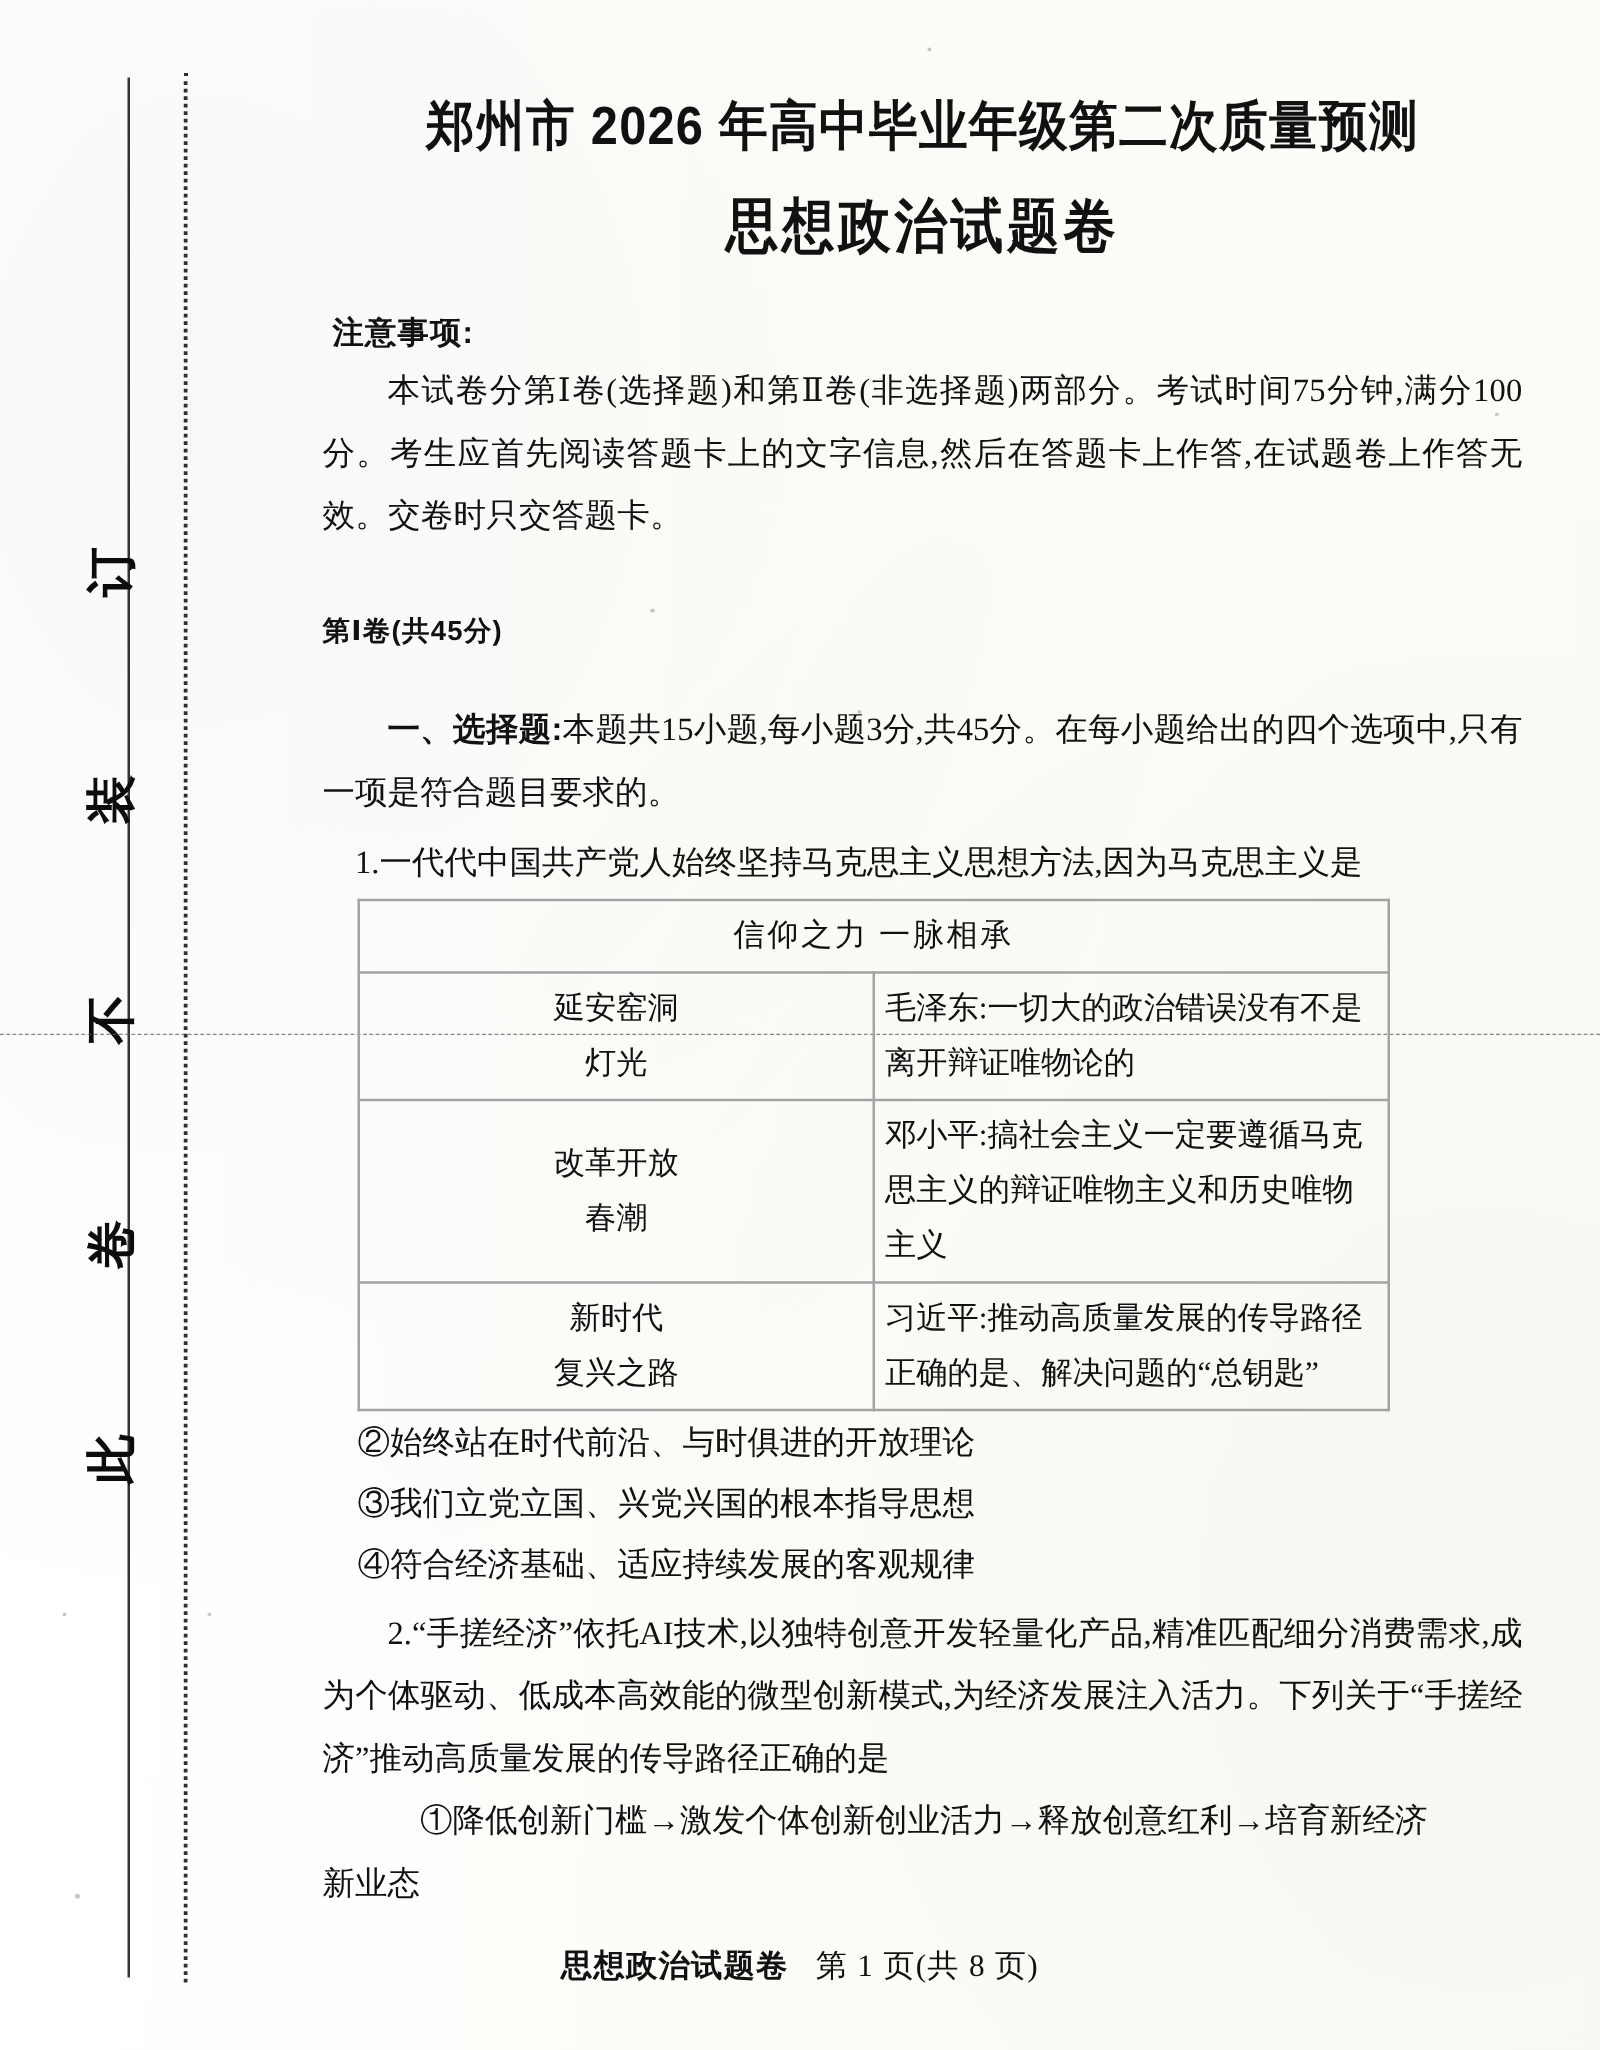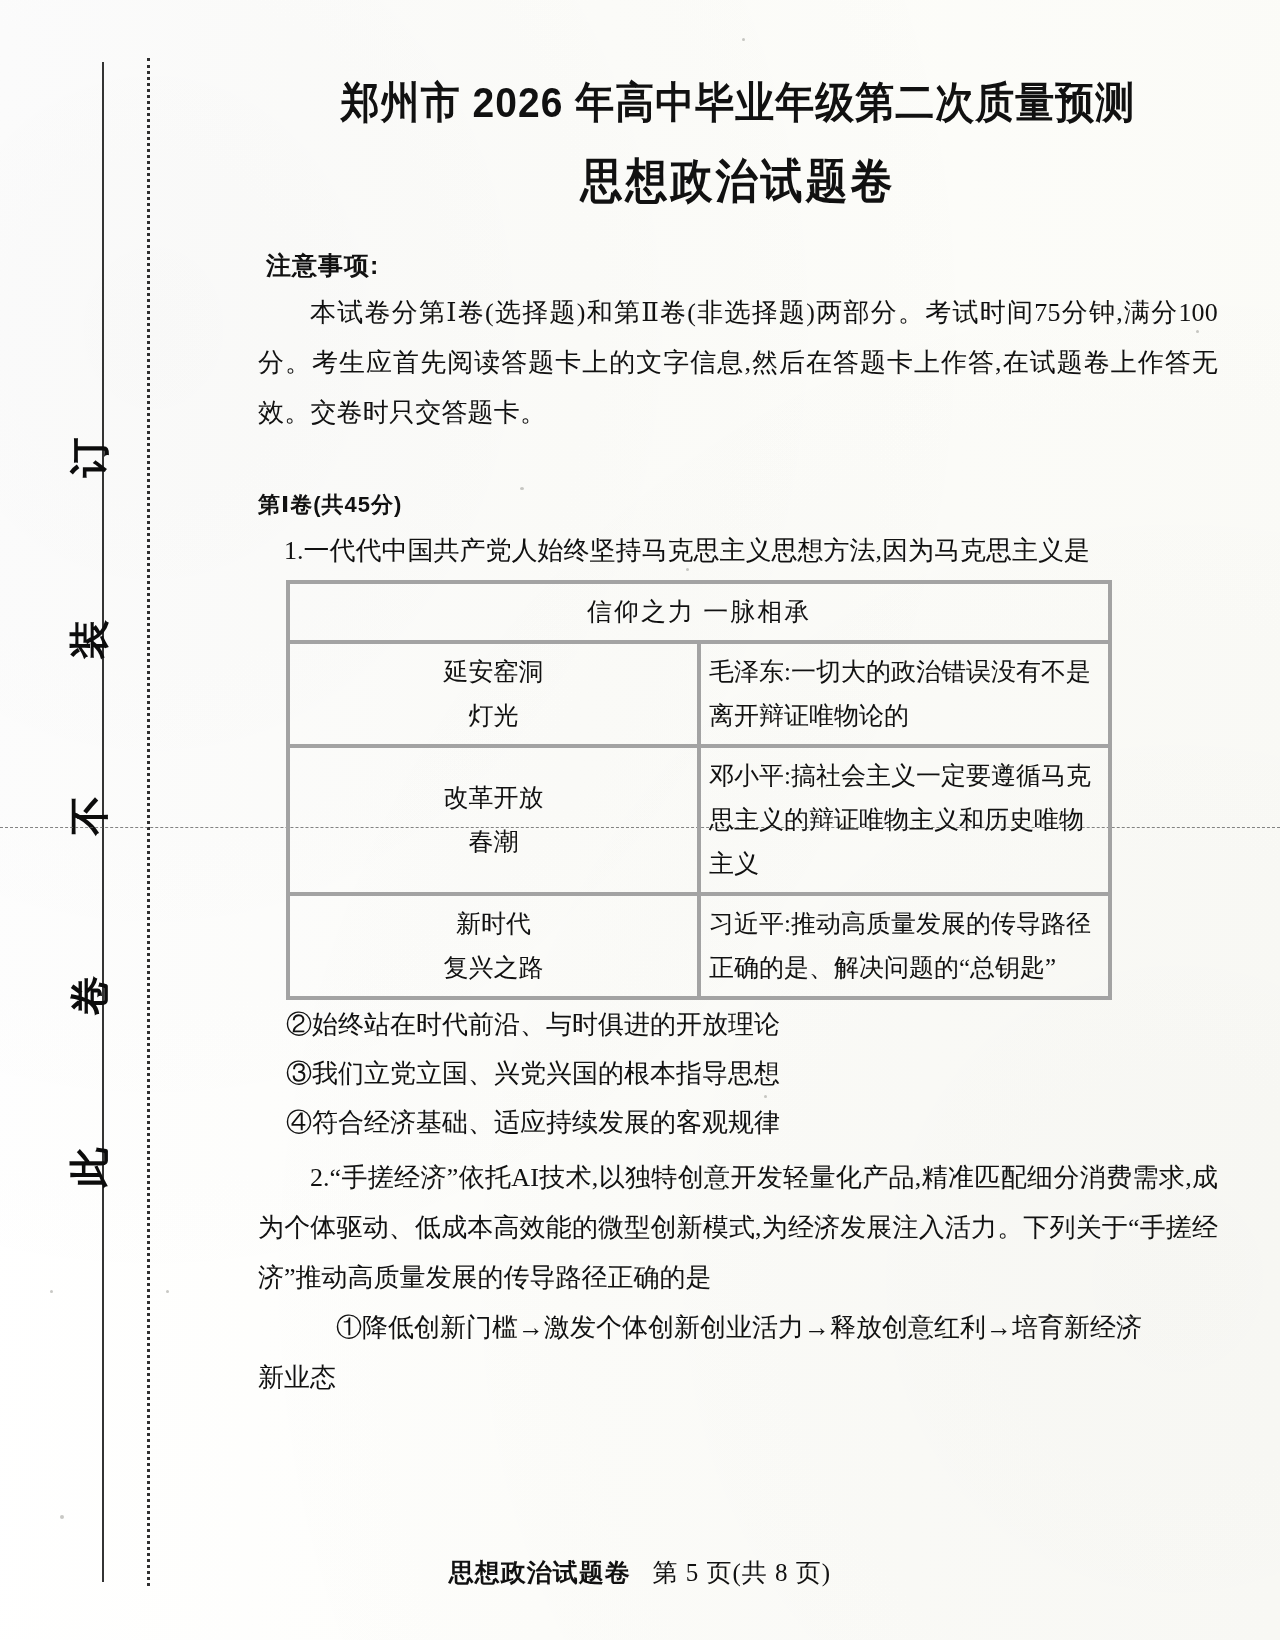--- a/index.html
+++ b/index.html
@@ -88,21 +88,21 @@
   }
   .q-stem.i2{text-indent:52px;}
 
   
   table.qtable{
     border-collapse:collapse;
     width:826px;margin:4px 0 0 28px;
     table-layout:fixed;
   }
   table.qtable td{
-    border:4px solid #a3a3a3;
+    border:2px solid #a3a3a3;
     font-size:25px;line-height:44px;
     padding:6px 8px;
     vertical-align:middle;
   }
   td.thead{text-align:center;font-size:26px;letter-spacing:2px;padding:8px 0;}
   td.rowlabel{width:128px;text-align:center;line-height:42px;padding:6px 2px;}
   td.rowbody{text-align:left;padding-left:10px;}
 
   .opt-line{font-size:26px;line-height:49px;margin-left:28px;}
   .abcd{font-size:26px;line-height:50px;margin-left:28px;display:flex;}
@@ -150,20 +150,21 @@
   <div class="content">
 
     <div class="title-main">郑州市 2026 年高中毕业年级第二次质量预测</div>
     <div class="title-sub">思想政治试题卷</div>
 
     <div class="notice-head">注意事项:</div>
     <div class="para indent2">本试卷分第Ⅰ卷(选择题)和第Ⅱ卷(非选择题)两部分。考试时间75分钟,满分100分。考生应首先阅读答题卡上的文字信息,然后在答题卡上作答,在试题卷上作答无效。交卷时只交答题卡。</div>
 
     <div class="vol-head">第Ⅰ卷(共45分)</div>
 
+    <div class="sec-inst"><b>一、选择题:</b><span>本题共15小题,每小题3分,共45分。在每小题给出的四个选项中,只有一项是符合题目要求的。</span></div>
 
     <div class="q-stem">1.一代代中国共产党人始终坚持马克思主义思想方法,因为马克思主义是</div>
 
     <table class="qtable">
       <tbody>
         <tr>
           <td class="thead" colspan="2">信仰之力  一脉相承</td>
         </tr>
         <tr>
           <td class="rowlabel">
@@ -194,16 +195,16 @@
     <div class="opt-line">④符合经济基础、适应持续发展的客观规律</div>
 
 
     <div class="q-stem i2">2.“手搓经济”依托AI技术,以独特创意开发轻量化产品,精准匹配细分消费需求,成为个体驱动、低成本高效能的微型创新模式,为经济发展注入活力。下列关于“手搓经济”推动高质量发展的传导路径正确的是</div>
     <div class="path-line">①降低创新门槛→激发个体创新创业活力→释放创意红利→培育新经济</div>
     <div class="tail-line">新业态</div>
 
   </div>
 
   <div class="footer">
-    <b>思想政治试题卷</b>&nbsp;&nbsp;&nbsp;<span>第 5 页(共 8 页)</span>
+    <b>思想政治试题卷</b>&nbsp;&nbsp;&nbsp;<span>第 1 页(共 8 页)</span>
   </div>
 
 </div>
 
 </body></html>

